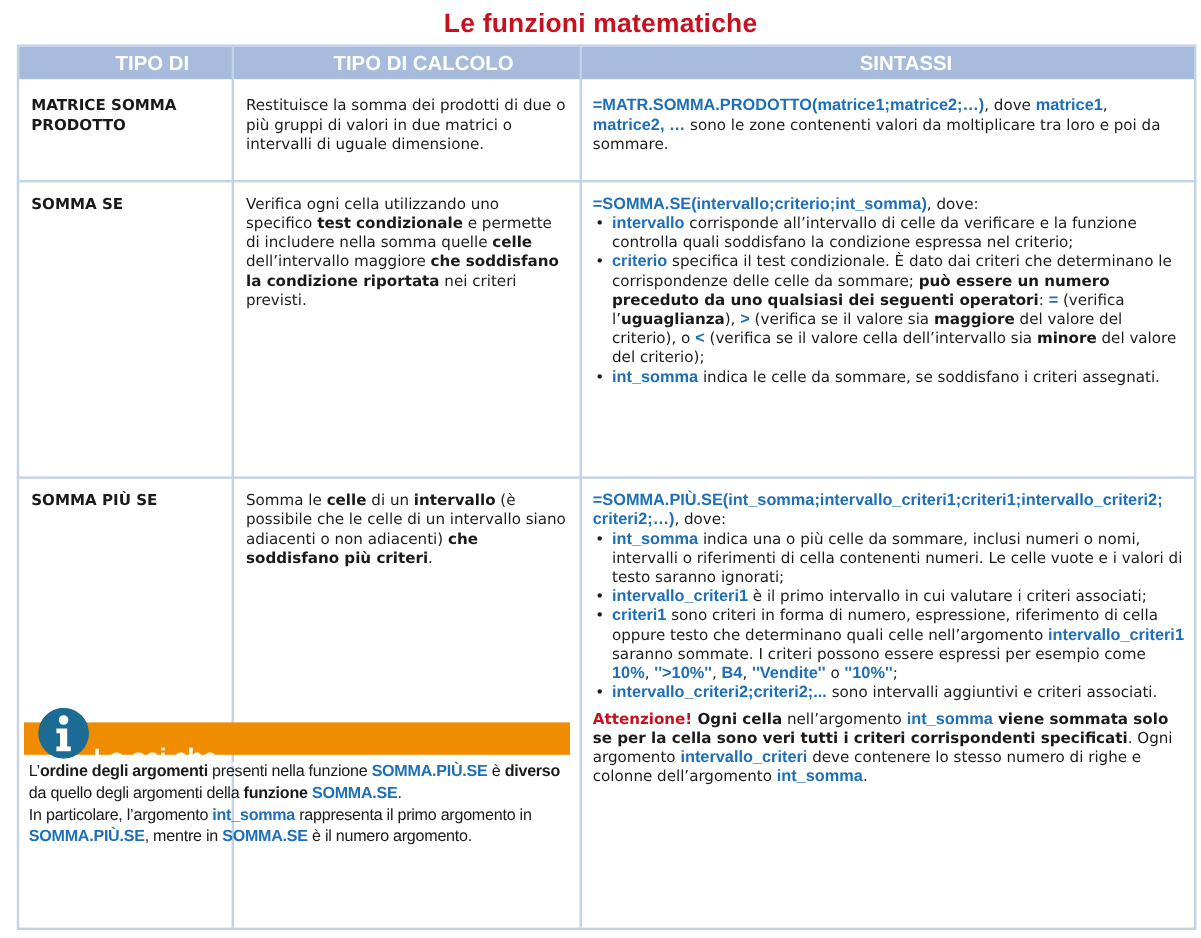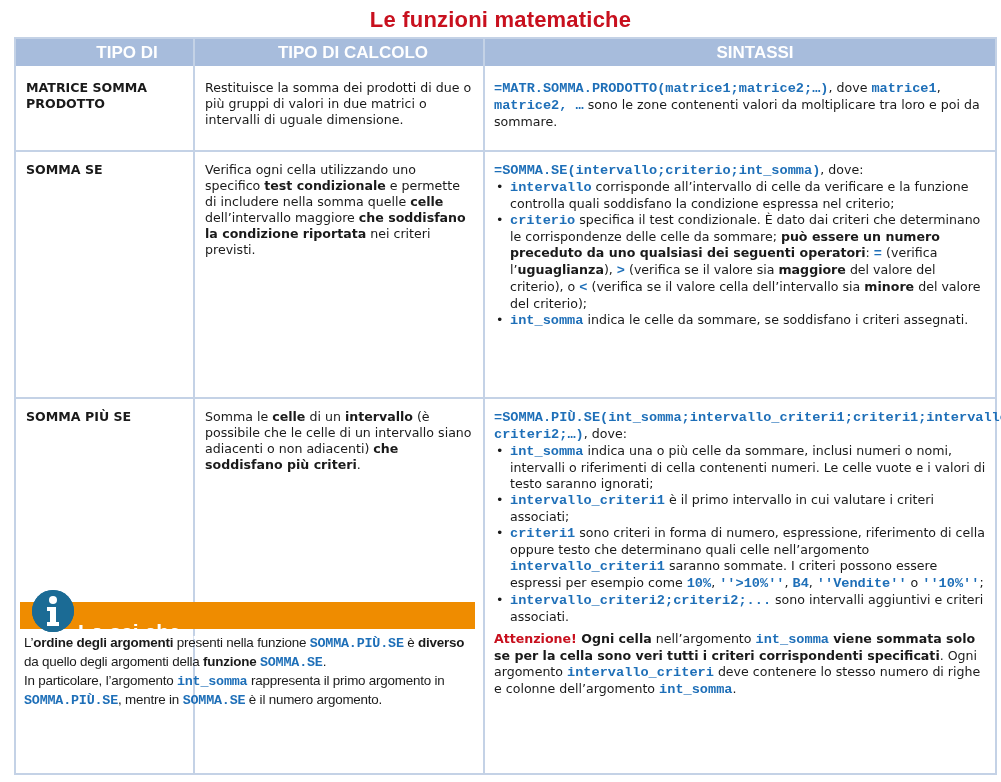--- a/index.html
+++ b/index.html
@@ -13,21 +13,21 @@
   .hdr { position:absolute; left:0; top:0; right:0; height:27px; background:#a7bcdc; }
   .hcell { position:absolute; top:0; height:27px; line-height:27px; text-align:center;
            color:#ffffff; font-family:"Liberation Sans", sans-serif; font-weight:bold; font-size:17px; }
   .vline { position:absolute; top:0; bottom:0; width:2px; background:#c4d2e6; }
   .hline { position:absolute; left:0; right:0; height:2px; background:#c4d2e6; }
   .cell { position:absolute; font-size:12.6px; line-height:16px; }
   .c1 { left:10px; width:165px; font-weight:bold; }
   .c2 { left:189px; width:270px; }
   .c3 { left:478px; width:495px; }
   b { font-weight:bold; }
-  .blue { color:#1e6fb8; font-family:Liberation Mono, monospace; font-weight:bold; font-size:13.6px; }
+  .blue { color:#1e6fb8; font-family:Liberation Sans, sans-serif; font-weight:bold; font-size:13.6px; }
   .red { color:#c8101e; font-weight:bold; }
   ul { margin:0; padding:0; list-style:none; }
   li { position:relative; padding-left:16px; }
   li::before { content:"•"; position:absolute; left:2px; top:0; }
   .callout { position:absolute; left:20px; top:590px; width:456px; }
   .band { position:absolute; left:0; top:12px; width:455px; height:27px; background:#ef8c00; }
   .band-label { position:absolute; left:58px; top:28px; height:27px; line-height:28px; color:#ffffff;
                 font-family:"Liberation Sans", sans-serif; font-weight:bold; font-size:21px; }
   .info-icon { position:absolute; left:12px; top:0; width:42px; height:42px; border-radius:50%;
                background:#1b6b95; }

